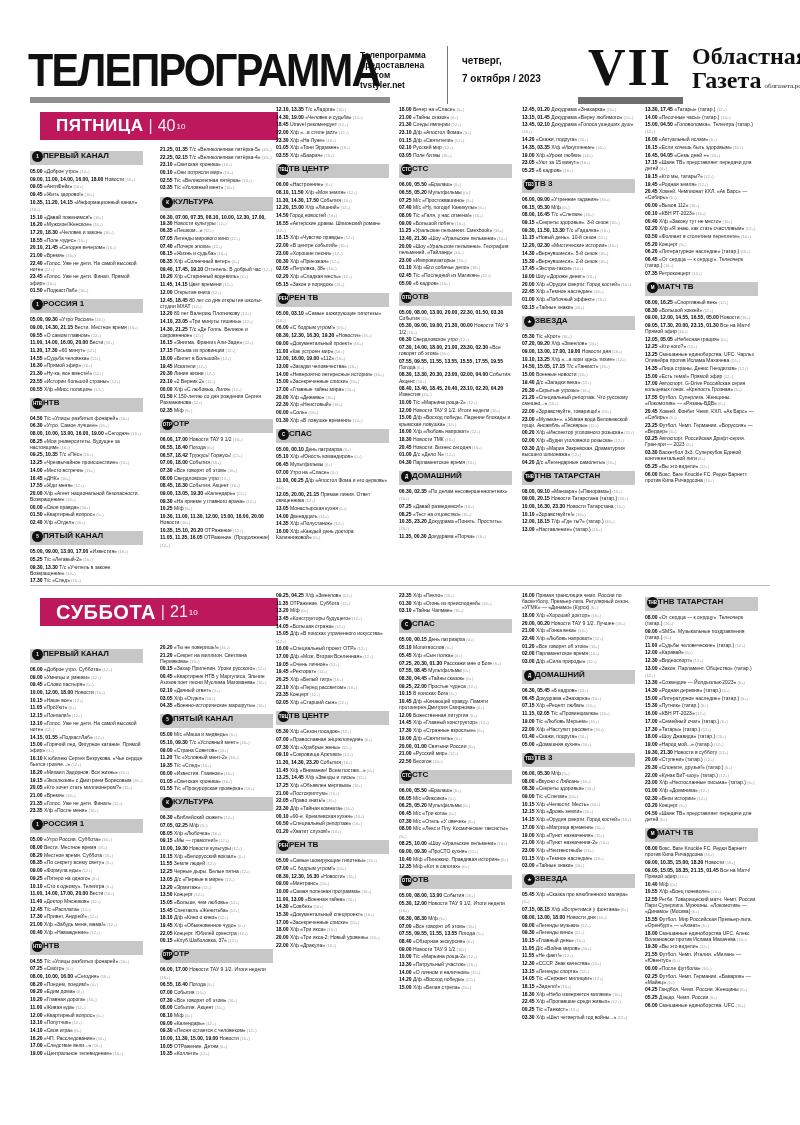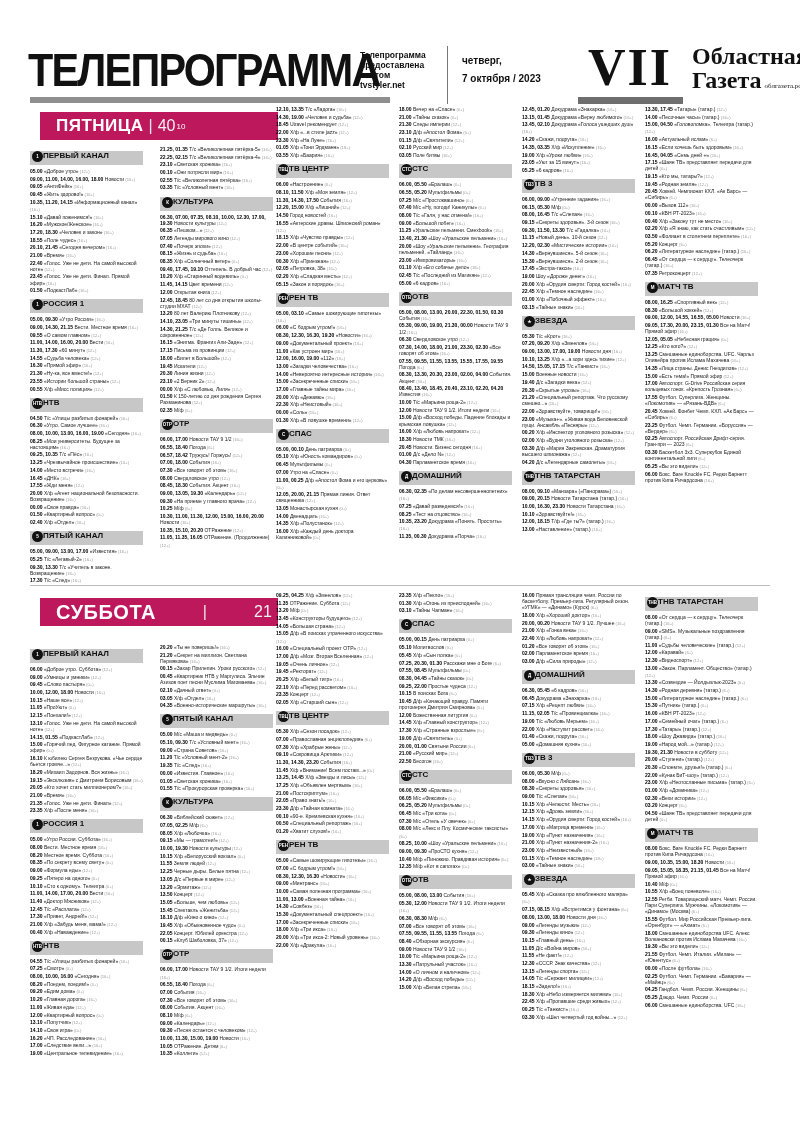--- a/index.html
+++ b/index.html
@@ -62,21 +62,21 @@
   <div><span>Газета</span><small>облгазета.рф</small></div>
 </div>
 
 <div class="daybar day1" style="top:112px;">
   <span class="dlabel">ПЯТНИЦА</span>
     <span class="dsep">|</span>
     <span class="dnum">40</span>
     <sup>10</sup>
 </div>
 <div class="sect-rule"></div>
-<div class="daybar day2" style="top:598px;gap:42px;">
+<div class="daybar day2" style="top:598px;">
   <span class="dlabel">СУББОТА</span>
     <span class="dsep">|</span>
     <span class="dnum">21</span>
     <sup>10</sup>
 </div>
 
 <div class="day" id="day0">
   <div class="col c0">
       <div class="chead">
         <span class="cicon">1</span>

